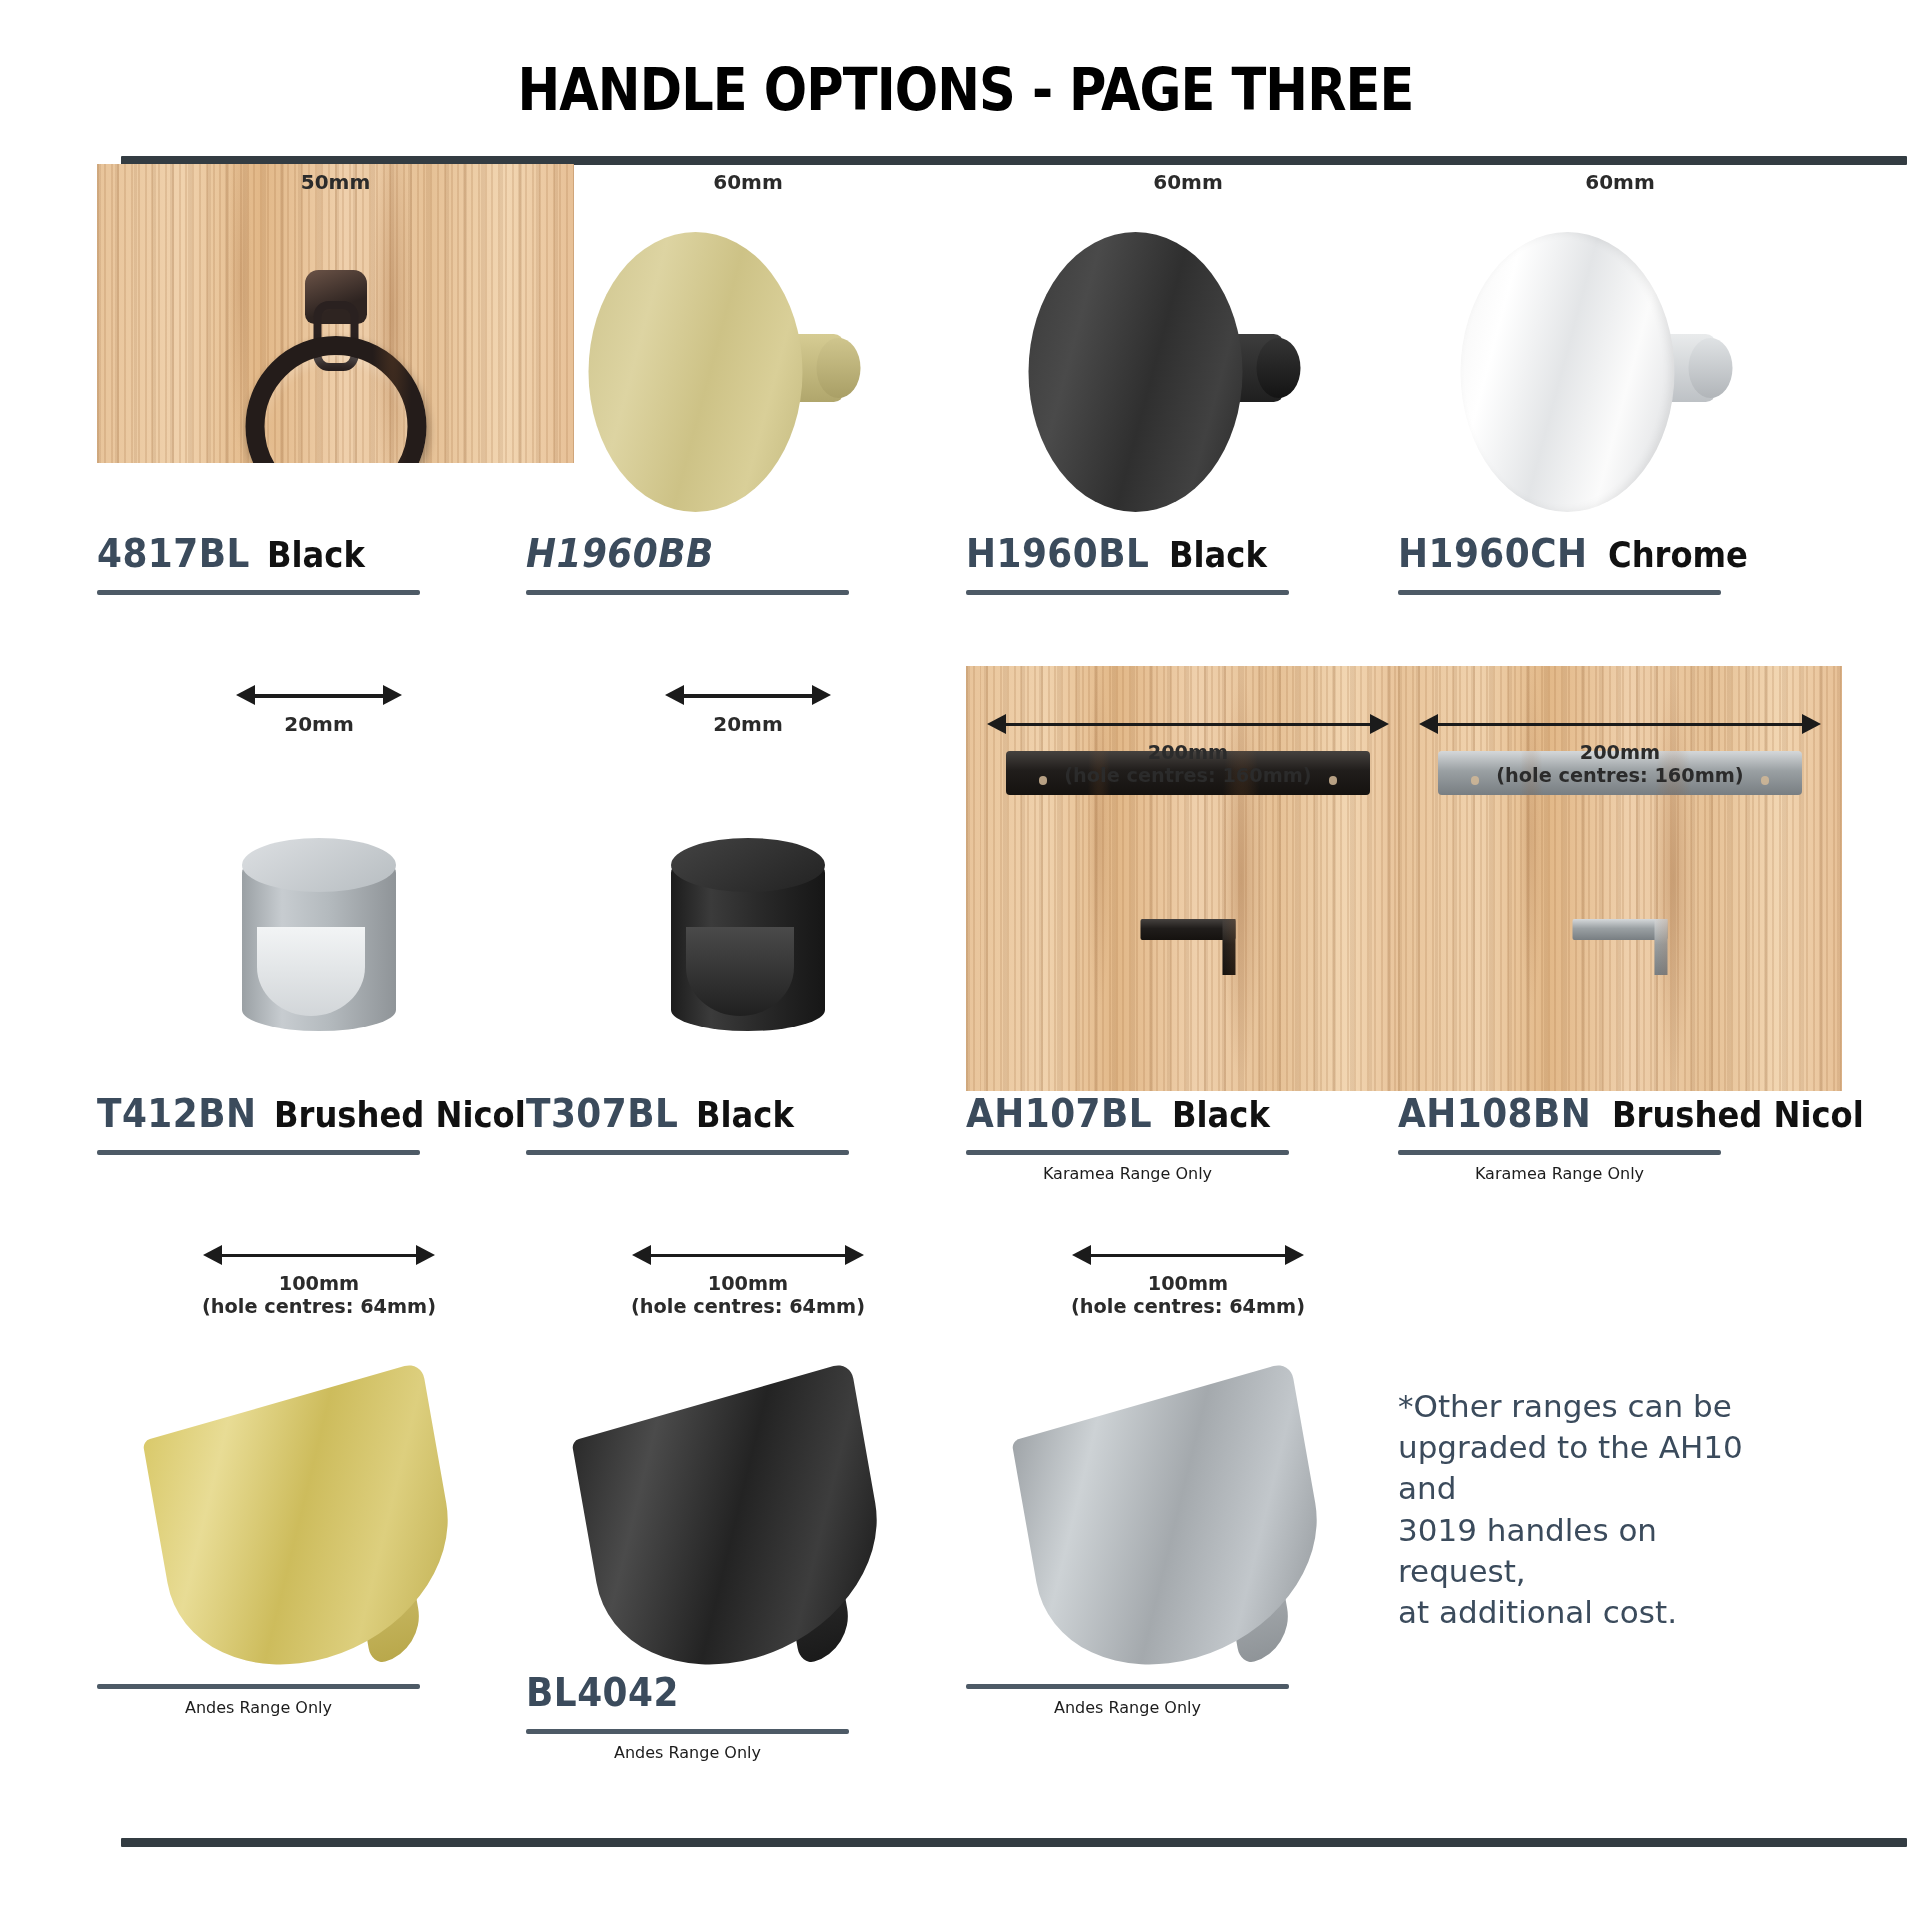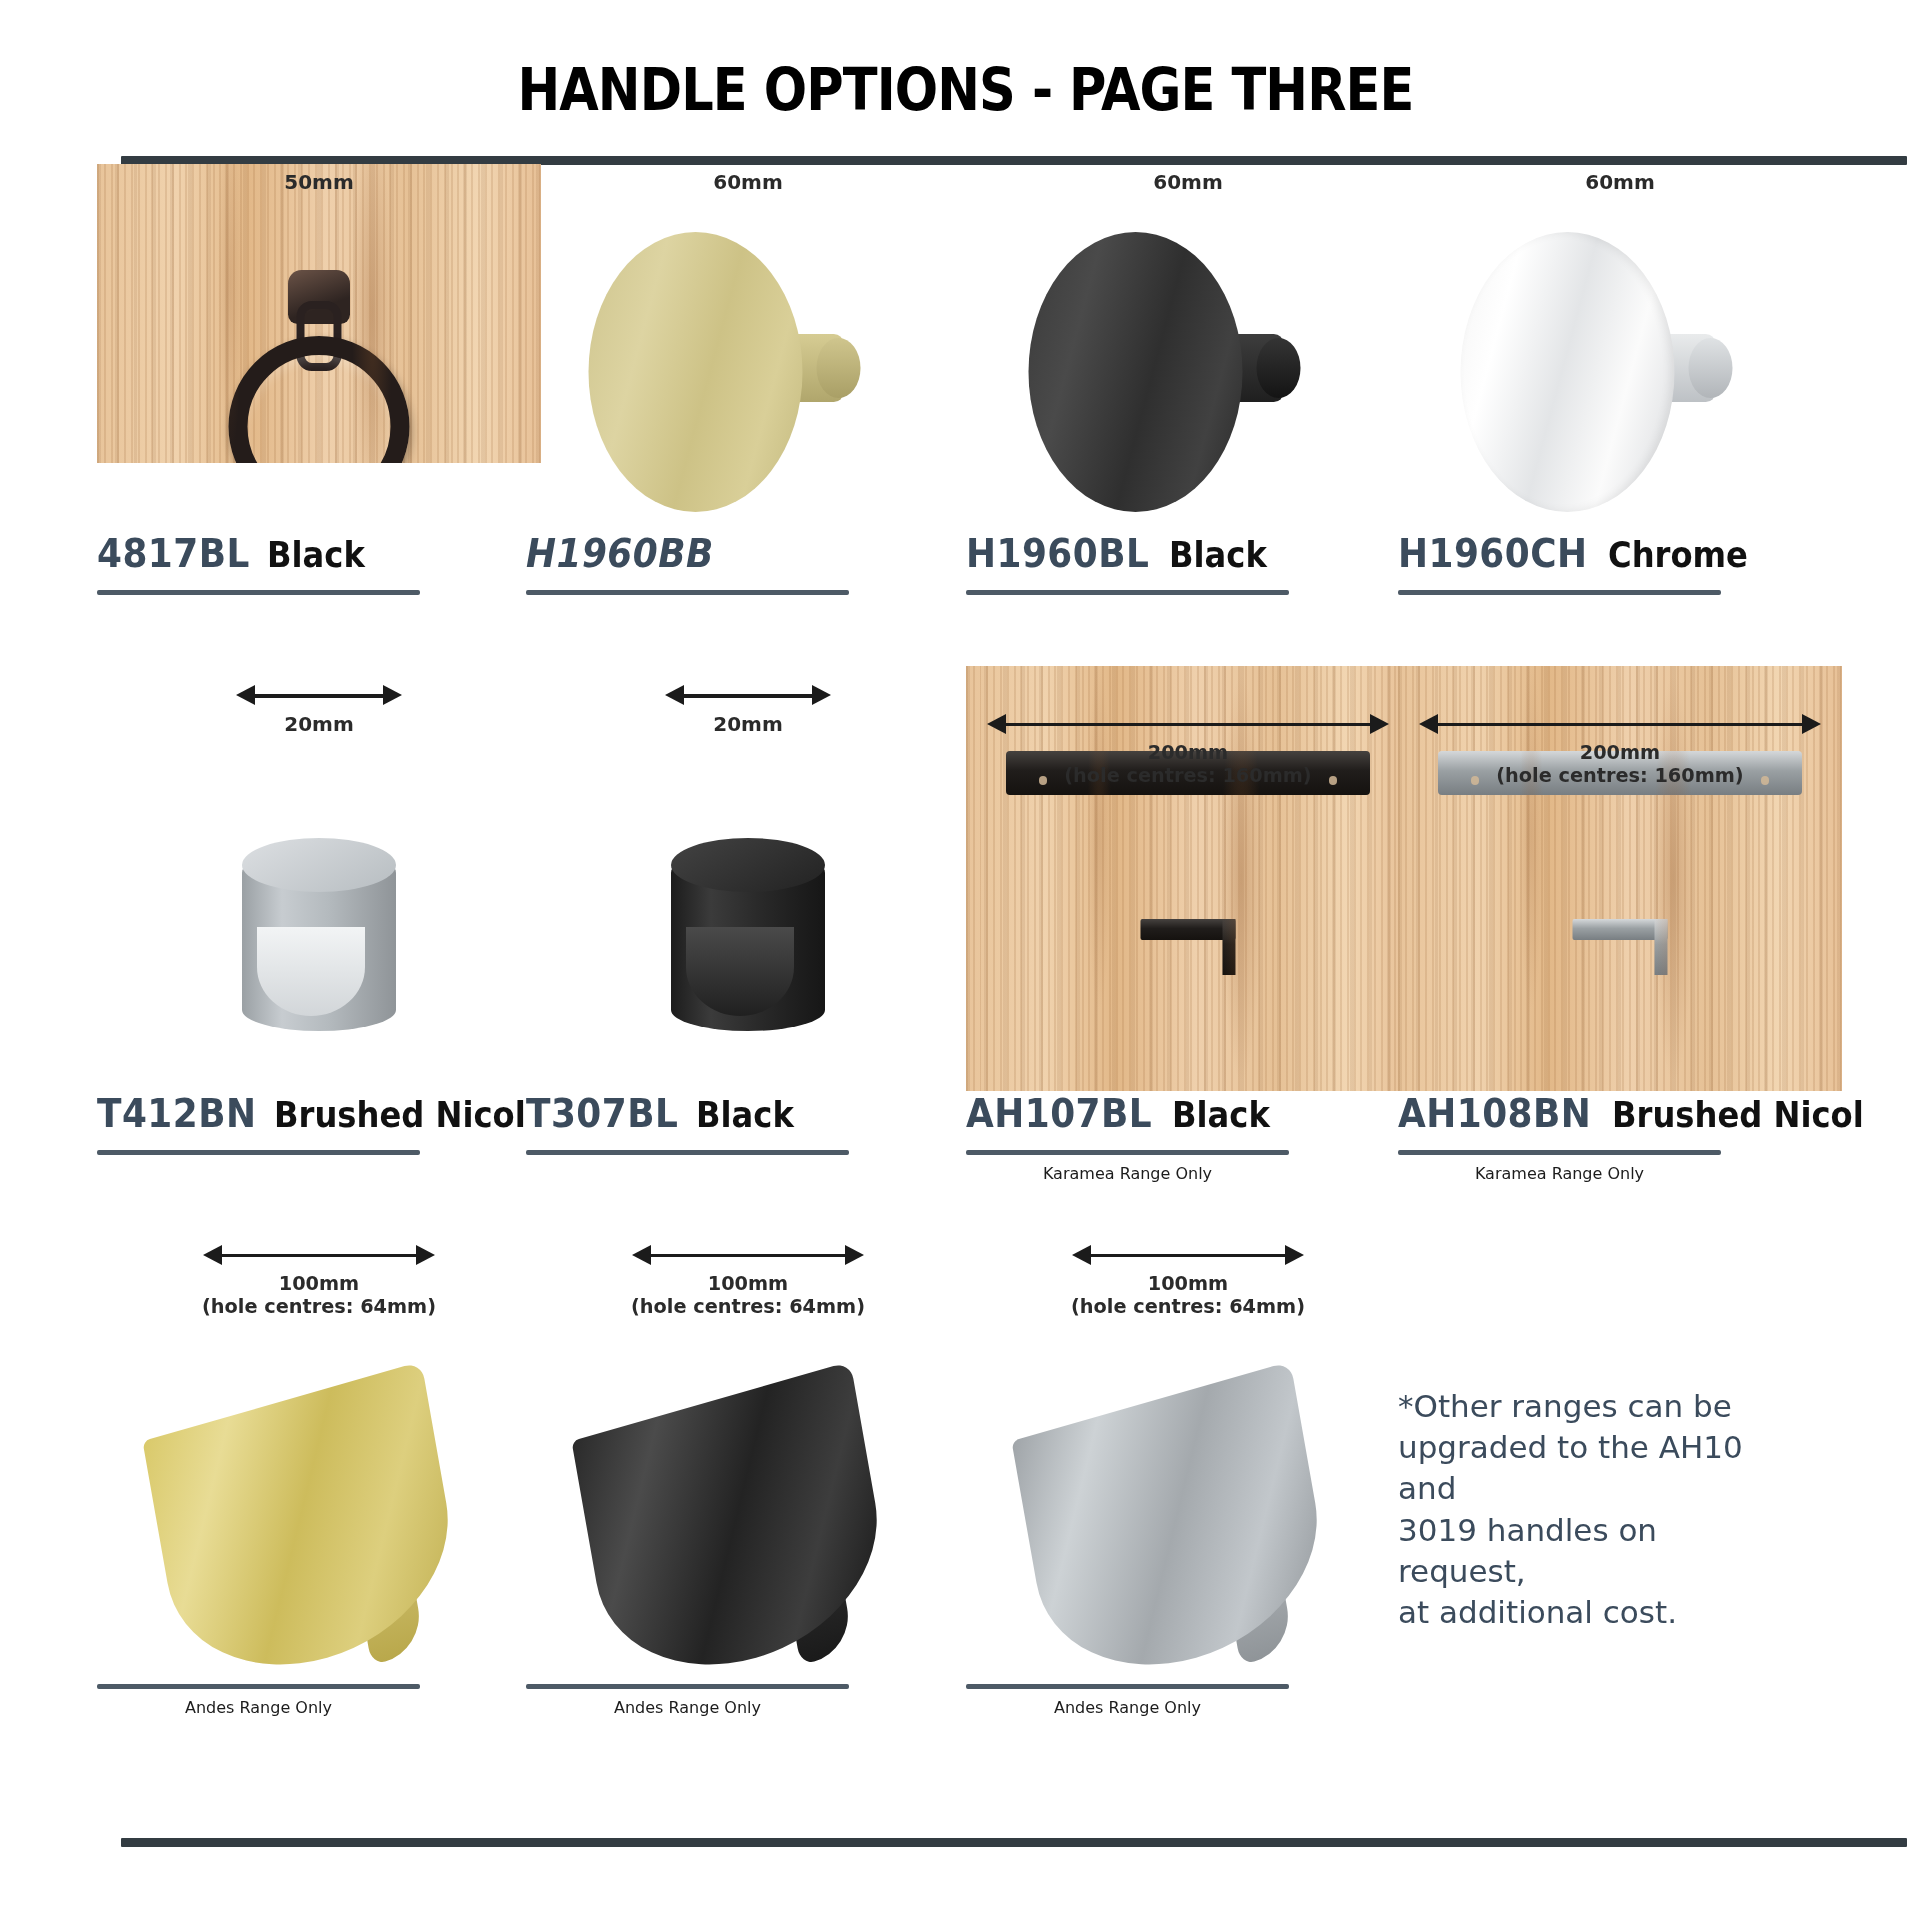--- a/index.html
+++ b/index.html
@@ -200,21 +200,21 @@
 
   <div class="page-title">HANDLE OPTIONS - PAGE THREE</div>
   <div class="rule rule-top"></div>
   <div class="rule rule-bottom"></div>
 
   <div class="grid">
 
     <div class="row row-1">
 
       <div class="cell c0">
-        <div class="shot wood" style="top:0;height:299px;">
+        <div class="shot wood" style="top:0;height:299px;padding-left:33px;">
           <div class="dim" style="top:5.8px;">
             <span>50mm</span>
           </div>
           <div class="ringpull">
             <div class="plate"></div>
             <div class="link"></div>
             <div class="ring"></div>
           </div>
         </div>
         <div class="caption" style="top:367px;">
@@ -434,20 +434,24 @@
           <span>100mm</span><br>
           <span>(hole centres: 64mm)</span>
         </div>
         <div class="shot" style="top:126px;height:299px;">
           <div class="cup bl">
             <div class="rim"></div>
             <div class="skin"></div>
           </div>
         </div>
         <div class="caption" style="top:454px;">
+          <div class="cap-line">
+            <span class="code">BL4042</span>
+            <span class="finish"></span>
+          </div>
           <div class="underline"></div>
           <div class="sub">Andes Range Only</div>
         </div>
       </div>
 
       <div class="cell c2">
         <div class="dim small" style="top:27px;">
           <div class="arrow" style="width:232px;">
             <span class="head l"></span>
               <span class="shaft"></span>

